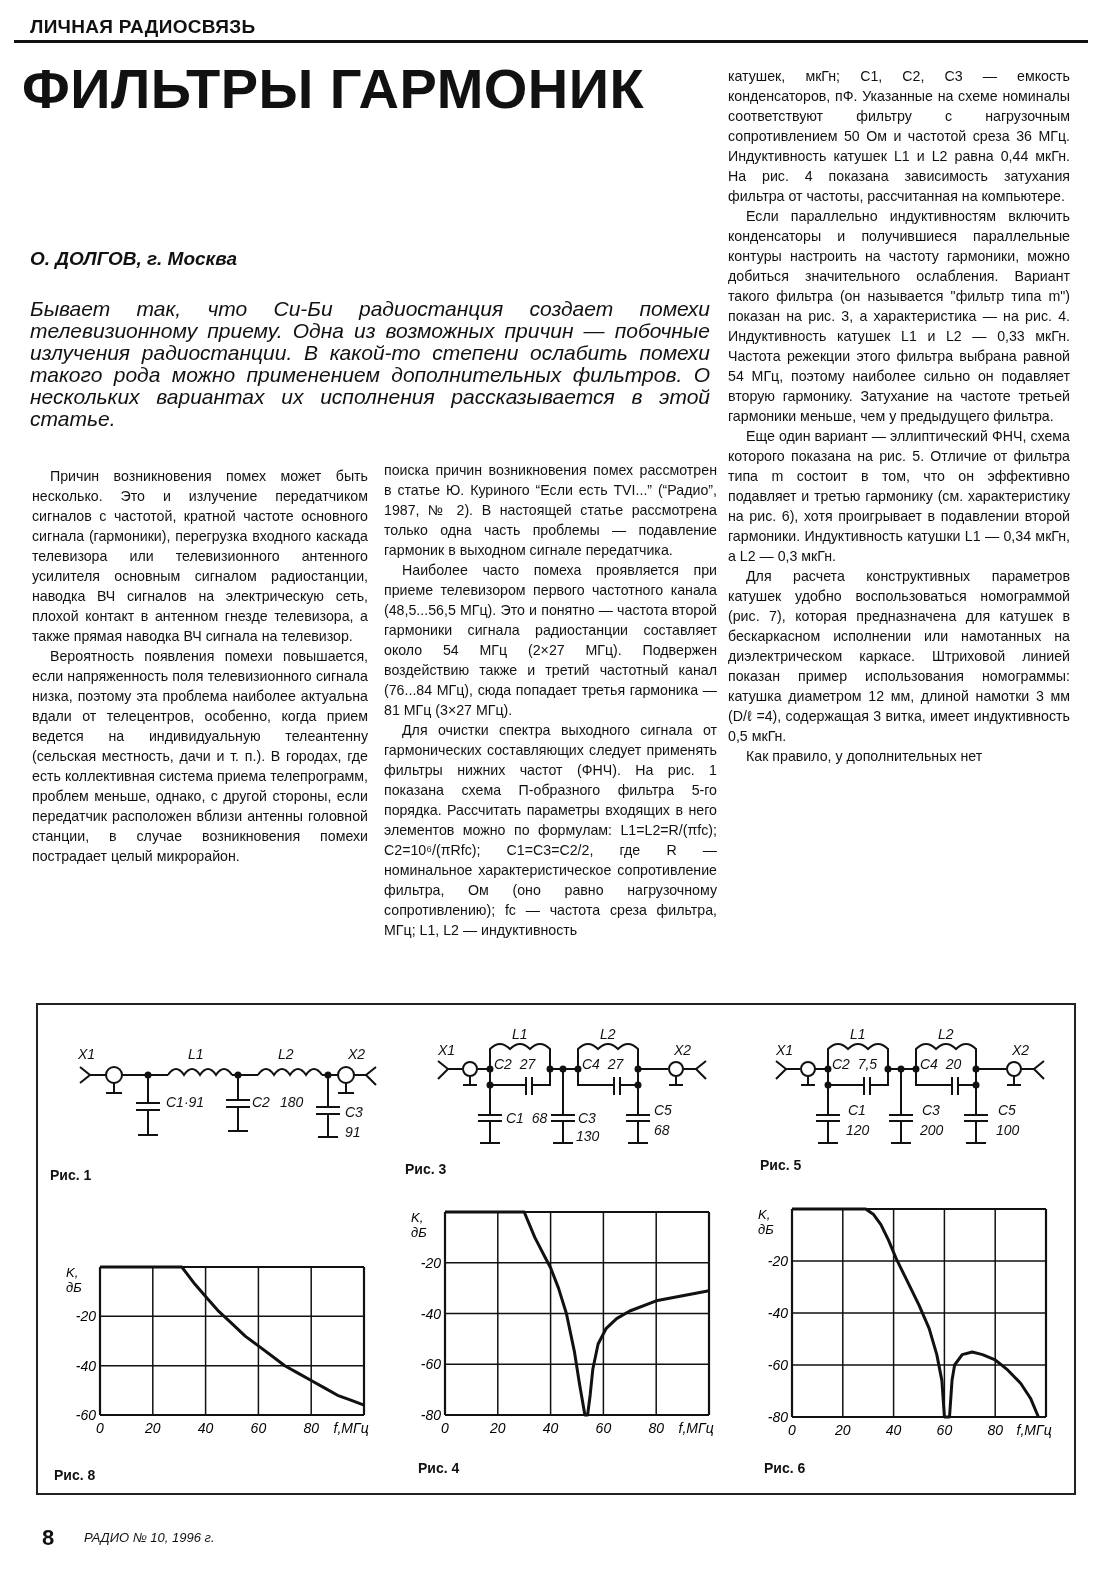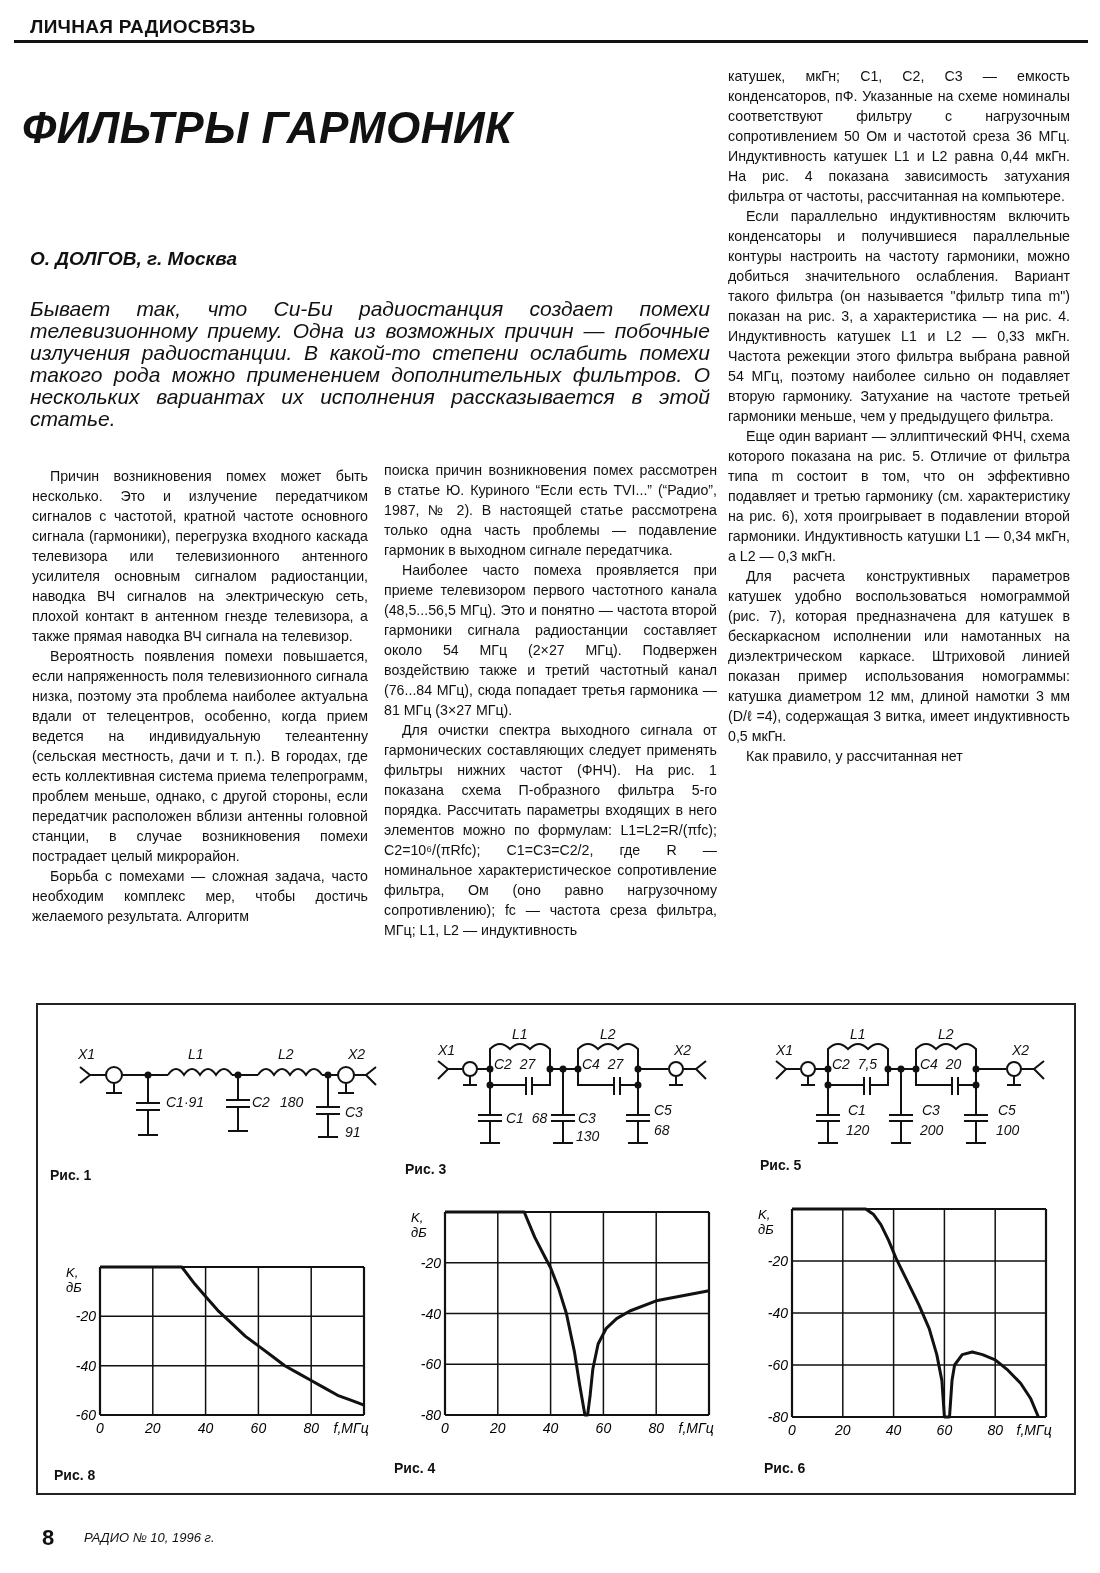--- a/index.html
+++ b/index.html
@@ -1,21 +1,21 @@
 <!DOCTYPE html>
 <html><head>
 <meta charset="utf-8">
 <style>
   html, body { margin:0; padding:0; background:#fff; }
   body { width:1100px; height:1573px; position:relative; overflow:hidden; color:#111;
          font-family:"Liberation Sans", sans-serif; }
   .section { position:absolute; left:30px; top:16px; font-weight:bold; font-size:19px; letter-spacing:0.3px; }
   .rule { position:absolute; left:14px; right:12px; top:40px; height:0; border-top:3px solid #111; }
-  .title { position:absolute; left:22px; top:60px; width:680px; font-weight:bold; font-style:italic;
-           font-size:44px; line-height:58px; letter-spacing:0.5px;margin-top:39px; }
+  .title { position:absolute; left:22px; top:60px; width:680px; font-weight:bold; 
+           font-size:56px; line-height:58px; letter-spacing:0.5px; }
   .author { position:absolute; left:30px; top:248px; font-weight:bold; font-style:italic; font-size:19px; }
   .lead { position:absolute; left:30px; top:298px; width:680px; font-style:italic; font-size:21px; line-height:22px; text-align:justify; }
   .col { position:absolute; font-size:14.2px; line-height:20px; text-align:justify; hyphens:manual; }
   .col p { margin:0; text-indent:18px; }
   .col p.cont { text-indent:0; }
   #col1 { left:32px; top:466px; width:336px; }
   #col2 { left:384px; top:460px; width:333px; }
   #col3 { left:728px; top:66px; width:342px; }
   .figbox { position:absolute; left:36px; top:1003px; width:1036px; height:488px; border:2px solid #222; }
   .fig { position:absolute; }
@@ -33,33 +33,32 @@
 <div class="title">
   <div>ФИЛЬТРЫ ГАРМОНИК</div>
 </div>
 
 <div class="author">О. ДОЛГОВ, г. Москва</div>
 <div class="lead">Бывает так, что Си-Би радиостанция создает помехи телевизионному приему. Одна из возможных причин — побочные излучения радиостанции. В какой-то степени ослабить помехи такого рода можно применением дополнительных фильтров. О нескольких вариантах их исполнения рассказывается в этой статье.</div>
 
 <div class="col" id="col1">
   <p>Причин возникновения помех может быть несколько. Это и излучение передатчиком сигналов с частотой, кратной частоте основного сигнала (гармоники), перегрузка входного каскада телевизора или телевизионного антенного усилителя основным сигналом радиостанции, наводка ВЧ сигналов на электрическую сеть, плохой контакт в антенном гнезде телевизора, а также прямая наводка ВЧ сигнала на телевизор.</p>
   <p>Вероятность появления помехи повышается, если напряженность поля телевизионного сигнала низка, поэтому эта проблема наиболее актуальна вдали от телецентров, особенно, когда прием ведется на индивидуальную телеантенну (сельская местность, дачи и т. п.). В городах, где есть коллективная система приема телепрограмм, проблем меньше, однако, с другой стороны, если передатчик расположен вблизи антенны головной станции, в случае возникновения помехи пострадает целый микрорайон.</p>
-  <p>Борьба с помехами — сложная задача, часто необходим комплекс мер, чтобы достичь желаемого результата. Алгоритм</p>
 </div>
 <div class="col" id="col2">
   <p class="cont">поиска причин возникновения помех рассмотрен в статье Ю. Куриного “Если есть TVI...” (“Радио”, 1987, № 2). В настоящей статье рассмотрена только одна часть проблемы — подавление гармоник в выходном сигнале передатчика.</p>
   <p>Наиболее часто помеха проявляется при приеме телевизором первого частотного канала (48,5...56,5 МГц). Это и понятно — частота второй гармоники сигнала радиостанции составляет около 54 МГц (2×27 МГц). Подвержен воздействию также и третий частотный канал (76...84 МГц), сюда попадает третья гармоника — 81 МГц (3×27 МГц).</p>
   <p>Для очистки спектра выходного сигнала от гармонических составляющих следует применять фильтры нижних частот (ФНЧ). На рис. 1 показана схема П-образного фильтра 5-го порядка. Рассчитать параметры входящих в него элементов можно по формулам: L1=L2=R/(πfc); C2=10⁶/(πRfc); C1=C3=C2/2, где R — номинальное характеристическое сопротивление фильтра, Ом (оно равно нагрузочному сопротивлению); fc — частота среза фильтра, МГц; L1, L2 — индуктивность</p>
 </div>
 <div class="col" id="col3">
   <p class="cont">катушек, мкГн; С1, С2, С3 — емкость конденсаторов, пФ. Указанные на схеме номиналы соответствуют фильтру с нагрузочным сопротивлением 50 Ом и частотой среза 36 МГц. Индуктивность катушек L1 и L2 равна 0,44 мкГн. На рис. 4 показана зависимость затухания фильтра от частоты, рассчитанная на компьютере.</p>
   <p>Если параллельно индуктивностям включить конденсаторы и получившиеся параллельные контуры настроить на частоту гармоники, можно добиться значительного ослабления. Вариант такого фильтра (он называется "фильтр типа m") показан на рис. 3, а характеристика — на рис. 4. Индуктивность катушек L1 и L2 — 0,33 мкГн. Частота режекции этого фильтра выбрана равной 54 МГц, поэтому наиболее сильно он подавляет вторую гармонику. Затухание на частоте третьей гармоники меньше, чем у предыдущего фильтра.</p>
   <p>Еще один вариант — эллиптический ФНЧ, схема которого показана на рис. 5. Отличие от фильтра типа m состоит в том, что он эффективно подавляет и третью гармонику (см. характеристику на рис. 6), хотя проигрывает в подавлении второй гармоники. Индуктивность катушки L1 — 0,34 мкГн, а L2 — 0,3 мкГн.</p>
   <p>Для расчета конструктивных параметров катушек удобно воспользоваться номограммой (рис. 7), которая предназначена для катушек в бескаркасном исполнении или намотанных на диэлектрическом каркасе. Штриховой линией показан пример использования номограммы: катушка диаметром 12 мм, длиной намотки 3 мм (D/ℓ =4), содержащая 3 витка, имеет индуктивность 0,5 мкГн.</p>
-  <p>Как правило, у рассчитанная нет</p>
+  <p>Как правило, у дополнительных нет</p>
 </div>
 
 <div class="figbox">
 
   <svg class="fig" style="left:20px;top:20px" width="320" height="120">
     <g stroke="#111" stroke-width="2" fill="none">
       <path d="M22,42 L32,50 L22,58 M32,50 L48,50"></path>
       <circle cx="56" cy="50" r="8"></circle>
       <path d="M56,58 L56,68 M48,68 L64,68"></path>
       <path d="M64,50 L110,50"></path>
@@ -257,21 +256,21 @@
       <circle cx="187.20000000000002" cy="194.70000000000002" r="0.01" fill="#111"></circle>
       <circle cx="189.84" cy="169.32500000000002" r="0.01" fill="#111"></circle>
       <circle cx="195.11999999999998" cy="143.95000000000002" r="0.01" fill="#111"></circle>
       <circle cx="203.04" cy="128.725" r="0.01" fill="#111"></circle>
       <circle cx="213.6" cy="118.575" r="0.01" fill="#111"></circle>
       <circle cx="226.79999999999998" cy="110.96249999999999" r="0.01" fill="#111"></circle>
       <circle cx="253.20000000000002" cy="100.8125" r="0.01" fill="#111"></circle>
       <circle cx="279.6" cy="95.7375" r="0.01" fill="#111"></circle>
       <circle cx="306" cy="90.66250000000001" r="0.01" fill="#111"></circle>
     </svg>
-  <div class="figcap" style="left:356px;top:455px">Рис. 4</div>
+  <div class="figcap" style="left:380px;top:455px">Рис. 4</div>
 
   <svg class="fig chart" id="chart2" style="left:712px;top:192px" width="310" height="250">
       <line x1="42" y1="12" x2="42" y2="220" stroke="#111" stroke-width="2.2"></line>
       <line x1="92.80000000000001" y1="12" x2="92.80000000000001" y2="220" stroke="#111" stroke-width="1.5"></line>
       <line x1="143.60000000000002" y1="12" x2="143.60000000000002" y2="220" stroke="#111" stroke-width="1.5"></line>
       <line x1="194.4" y1="12" x2="194.4" y2="220" stroke="#111" stroke-width="1.5"></line>
       <line x1="245.20000000000002" y1="12" x2="245.20000000000002" y2="220" stroke="#111" stroke-width="1.5"></line>
       <line x1="296" y1="12" x2="296" y2="220" stroke="#111" stroke-width="2.2"></line>
       <line x1="42" y1="220" x2="296" y2="220" stroke="#111" stroke-width="2.2"></line>
       <line x1="42" y1="168" x2="296" y2="168" stroke="#111" stroke-width="1.5"></line>

